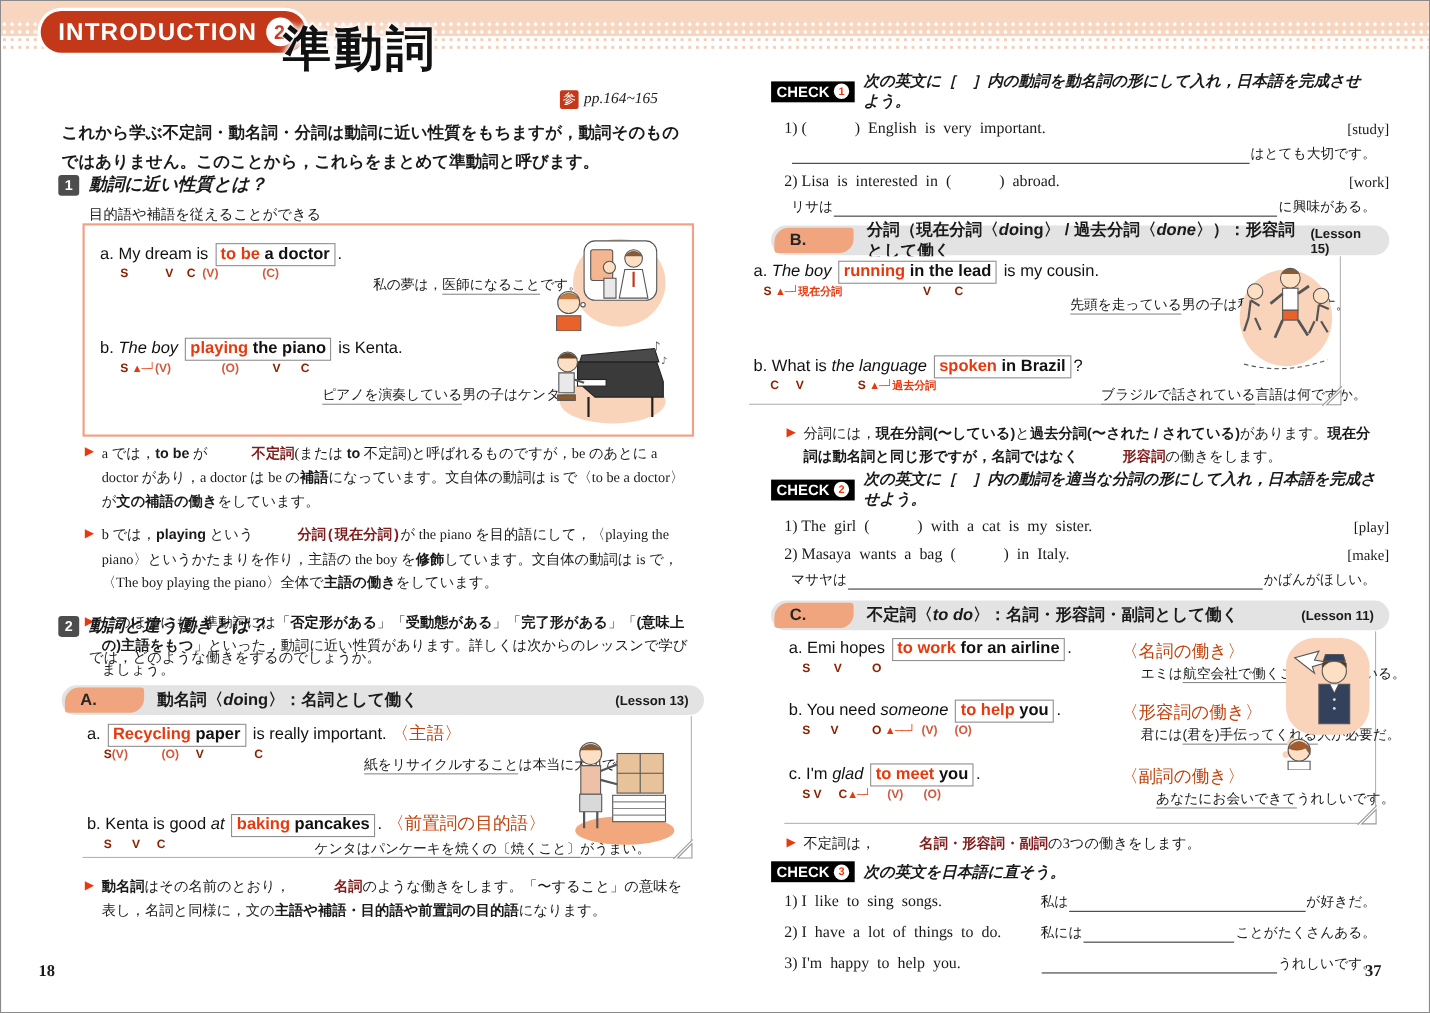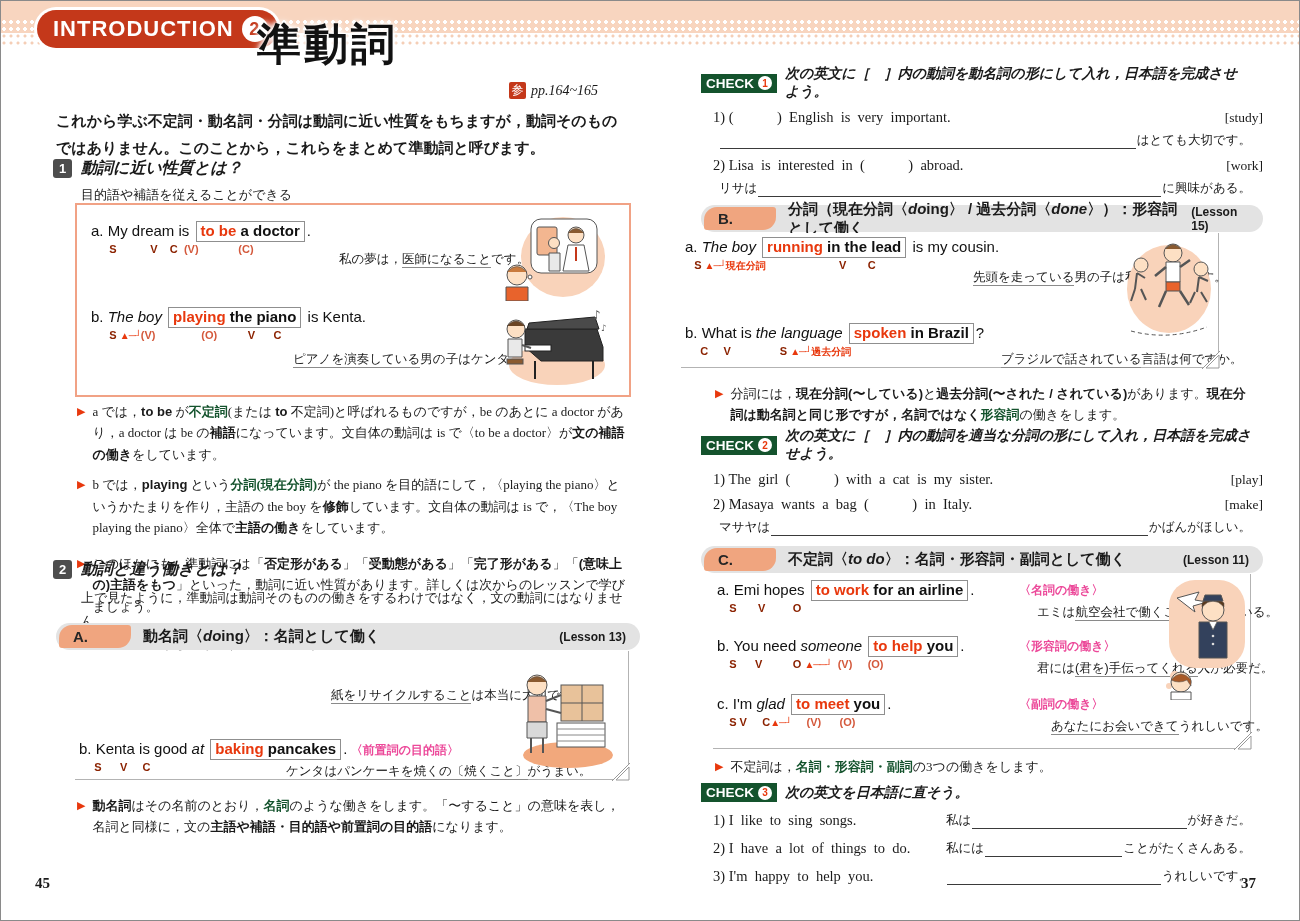--- a/index.html
+++ b/index.html
@@ -38,52 +38,52 @@
   .exbox{position:absolute;left:74px;top:202px;width:552px;height:190px;border:2px solid #f1a285;background:#fff;}
   .exarea{position:absolute;border-right:1px solid #b3b3b3;border-bottom:1px solid #b3b3b3;background:#fff;}
   .fold{position:absolute;right:-2px;bottom:-2px;width:18px;height:18px;}
 
   .sent{font-size:15px;color:#111;white-space:nowrap;}
   .sent .en{}
   .sent .enb{font-weight:bold;}
   .sent .it{font-style:italic;}
   .sent .rd{color:#e8380d;font-weight:bold;}
   .bx{display:inline-block;border:1.5px solid #8f8f8f;padding:0 4px;margin:0 2px;line-height:1.25;}
-  .tag{color:#ec4899;font-weight:bold;font-size:12px;}
+  .tag{color:#c2410c;font-weight:normal;font-size:16px;}
   .mks{white-space:pre;font-size:11px;font-weight:bold;line-height:1.2;margin-top:1px;}
   .mk{color:#8b2200;}
   .mkl{color:#d4593c;}
   .hk{color:#e8380d;font-size:10px;letter-spacing:-1px;}
   .hkl{color:#e8380d;font-size:10px;}
   .jtr{font-size:12.5px;white-space:nowrap;}
   .ju{border-bottom:1px solid #8a8a8a;padding-bottom:1px;}
   .exrow{position:absolute;}
 
   
   .bullets{position:absolute;display:flex;flex-direction:column;gap:9px;}
   .bullet{display:flex;gap:7px;font-family:"Liberation Serif","DejaVu Serif",serif;font-size:13px;line-height:1.65;}
   .barrow{color:#e8380d;font-size:11px;line-height:1.9;flex:0 0 auto;}
   .bullet .b{font-family:"Liberation Sans","DejaVu Sans",sans-serif;font-weight:bold;}
-  .bullet .rd{font-family:Liberation Serif, serif;font-weight:bold;color:#14532d;}
+  .bullet .rd{font-family:Liberation Mono, monospace;font-weight:bold;color:#7f1d1d;margin-left:40px;}
 
   .sec2body{position:absolute;font-family:"Liberation Serif","DejaVu Serif",serif;font-size:13px;line-height:1.75;}
 
   
   .secbar{position:absolute;height:27px;background:#e3e3e3;border-radius:14px;display:flex;align-items:center;padding-right:14px;}
   .leaf{background:#f0a57f;border-radius:13px 3px 13px 3px;min-width:58px;height:23px;margin:2px 12px 2px 3px;
         display:flex;align-items:center;padding-left:14px;font-weight:bold;font-size:15px;color:#262626;}
   .sbtitle{font-weight:bold;font-size:15px;}
   .sbtitle .itb{font-style:italic;font-weight:bold;}
   .sbtitle .b{font-weight:bold;}
   .seclesson{margin-left:auto;font-weight:bold;font-size:12px;}
 
   
   .checkblock{position:absolute;width:550px;}
   .checkhead{display:flex;align-items:center;gap:8px;}
-  .checkbadge{background:#14532d;color:#fff;height:19px;display:flex;align-items:center;gap:4px;padding:0 5px;
+  .checkbadge{background:#000000;color:#fff;height:19px;display:flex;align-items:center;gap:4px;padding:0 5px;
               font-weight:bold;font-size:13.5px;}
   .cnum{background:#fff;color:#e8380d;width:14px;height:14px;border-radius:50%;display:flex;align-items:center;
         justify-content:center;font-size:10px;font-weight:bold;}
   .checktitle{font-weight:bold;font-size:14px;font-style:italic;}
   .citem{position:relative;margin:8px 0 0 12px;}
   .enline{font-family:"Liberation Serif","DejaVu Serif",serif;font-size:14.5px;white-space:pre;}
   .hint{position:absolute;right:-12px;top:1px;font-family:"Liberation Serif","DejaVu Serif",serif;font-size:13.5px;}
   .jaline{display:flex;align-items:flex-end;margin:6px 0 2px 6px;font-size:12.5px;}
   .jablank{flex:1;border-bottom:1px solid #3a3a3a;height:15px;margin:0 1px;}
   .japost{white-space:nowrap;}
@@ -181,31 +181,34 @@
       <span class="barrow">▶</span>
       <span><span>このほかにも，準動詞には「</span><span class="b">否定形がある</span><span>」「</span><span class="b">受動態がある</span><span>」「</span><span class="b">完了形がある</span><span>」「</span><span class="b">(意味上の)主語をもつ</span><span>」といった，動詞に近い性質があります。詳しくは次からのレッスンで学びましょう。</span></span>
     </div>
   </div>
 
   <div class="sechead" style="left:52px;top:558px;">
     <span class="snum">2</span>
     <span class="stitle">動詞と違う働きとは？</span>
   </div>
   <div class="sec2body" style="left:80px;top:586px;width:545px;">
-    <div>上で見たように，準動詞は動詞そのものの働きをするわけではなく，文の動詞にはなりません。</div>
     <div>では，どのような働きをするのでしょうか。</div>
   </div>
 
   <div class="secbar" style="left:55px;top:622px;width:570px;">
     <span class="leaf">A.</span>
     <span class="sbtitle"><span class="b">動名詞〈</span><span class="itb">do</span><span class="b">ing</span><span class="b">〉：名詞として働く</span></span>
     <span class="seclesson">(Lesson 13)</span>
   </div>
 
   <div class="exarea" style="left:74px;top:650px;width:553px;height:128px;">
+    <div class="exrow" style="left:4px;top:6px;">
+      <div class="sent"><span class="en">a. </span><span class="bx"><span class="rd">Recycling</span><span class="enb"> paper</span></span><span class="en"> is really important.</span><span class="tag">  〈主語〉</span></div>
+      <div class="mks"><span class="mk">     S</span><span class="mkl">(V)          (O)</span><span class="mk">     V               C</span></div>
+    </div>
     <div class="exrow jtr" style="left:256px;top:36px;"><span class="ju">紙をリサイクルすること</span><span>は本当に大切です。</span></div>
     <div class="exrow" style="left:4px;top:88px;">
       <div class="sent"><span class="en">b. Kenta is good </span><span class="it">at</span><span class="en"> </span><span class="bx"><span class="rd">baking</span><span class="enb"> pancakes</span></span><span class="en">.</span><span class="tag">  〈前置詞の目的語〉</span></div>
       <div class="mks"><span class="mk">     S      V     C</span></div>
     </div>
     <div class="exrow jtr" style="left:211px;top:112px;"><span>ケンタは</span><span class="ju">パンケーキを焼くの〔焼くこと〕</span><span>がうまい。</span></div>
     <svg class="exrow" style="left:438px;top:4px;" width="105" height="116" viewBox="0 0 105 116">
       <ellipse cx="55" cy="100" rx="45" ry="13" fill="#f2a87c"></ellipse>
       <rect x="48" y="30" width="42" height="36" fill="#e8c29a" stroke="#555"></rect>
       <line x1="48" y1="48" x2="90" y2="48" stroke="#555"></line>
@@ -230,21 +233,21 @@
     </svg>
   </div>
 
   <div class="bullets" style="left:76px;top:794px;width:552px;">
     <div class="bullet">
       <span class="barrow">▶</span>
       <span><span class="b">動名詞</span><span>はその名前のとおり，</span><span class="rd">名詞</span><span>のような働きをします。「〜すること」の意味を表し，名詞と同様に，文の</span><span class="b">主語や補語・目的語や前置詞の目的語</span><span>になります。</span></span>
     </div>
   </div>
 
-  <div class="pageno" style="left:34px;top:874px;">45</div>
+  <div class="pageno" style="left:34px;top:874px;">18</div>
 
   <div class="checkblock" style="left:700px;top:64px;">
     <div class="checkhead">
       <span class="checkbadge">
         <span>CHECK</span>
         <span class="cnum">1</span>
       </span>
       <span class="checktitle">次の英文に［　］内の動詞を動名詞の形にして入れ，日本語を完成させよう。</span>
     </div>
     <div class="citem">

